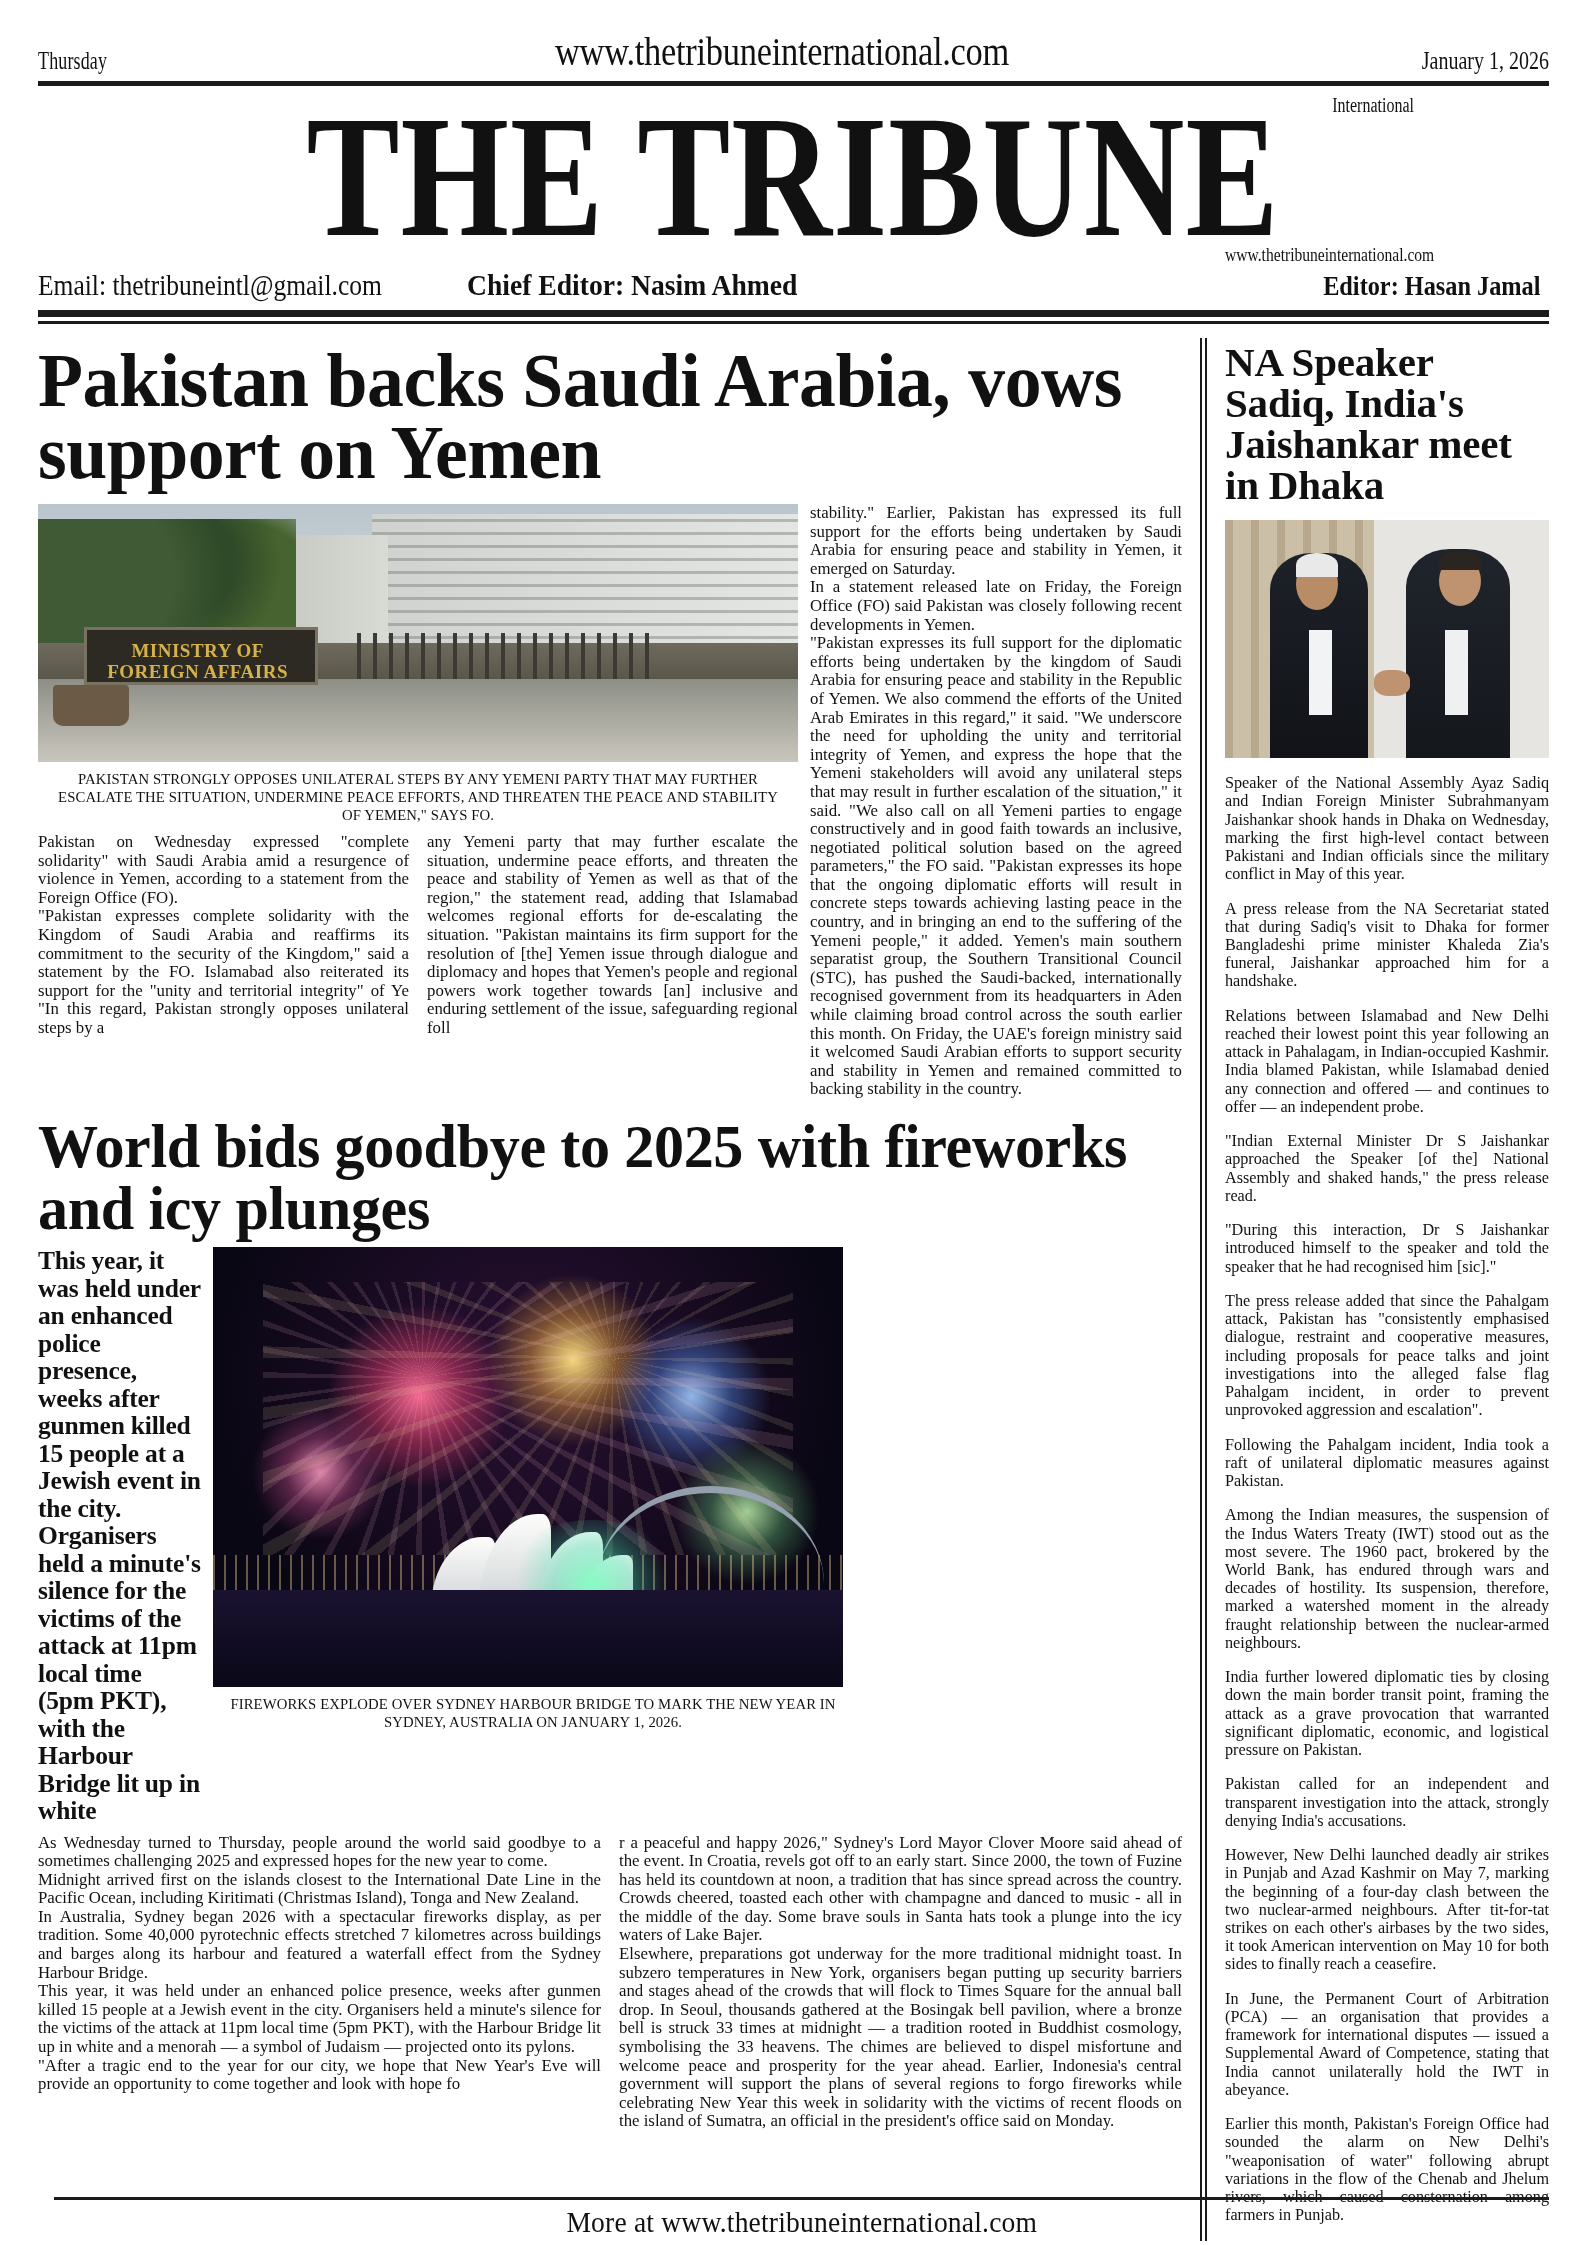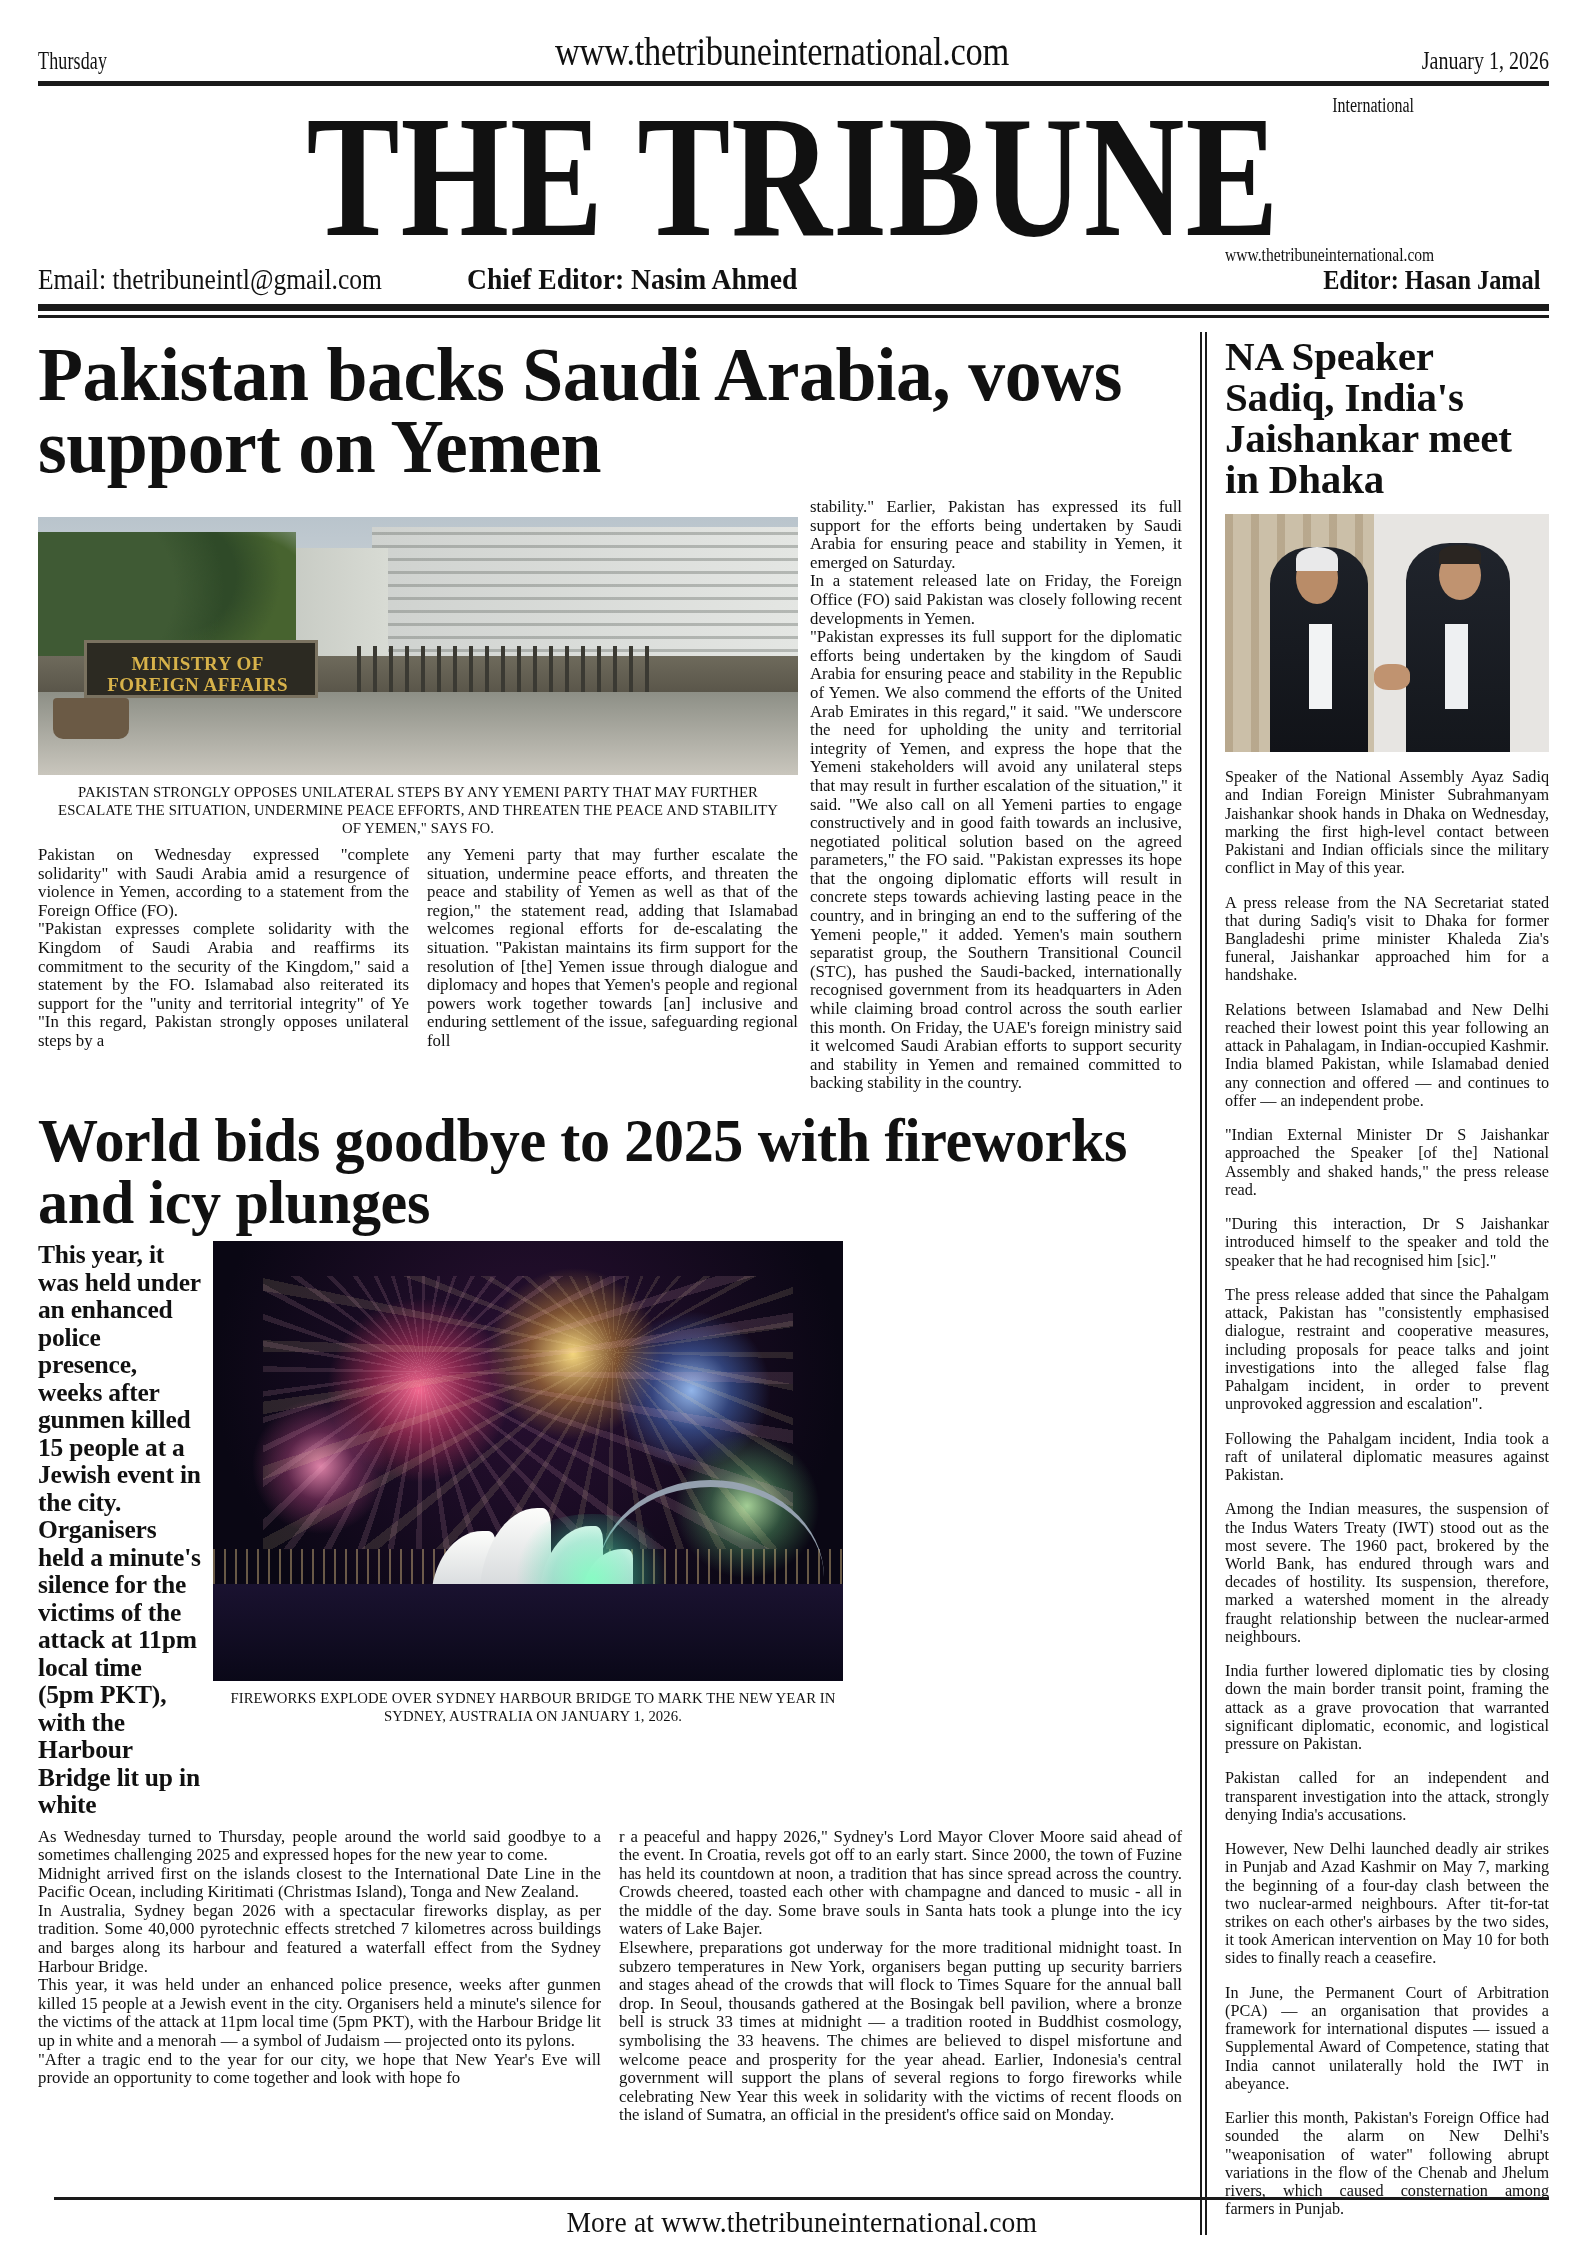--- a/index.html
+++ b/index.html
@@ -92,21 +92,21 @@
     bottom: -22px;
     font-size: 19px;
     transform: scaleX(.82);
     font-weight: 400;
   }
 
   
   .editorrow {
     display: flex;
     align-items: flex-end;
-    margin-top: 18px;
+    margin-top: 24px;
     height: 34px;
     position: relative;
   }
   .editorrow .email {
     font-size: 29px;
     transform: scaleX(.88);
     transform-origin: left;
     white-space: nowrap;
   }
   .editorrow .chief {
@@ -187,21 +187,20 @@
     letter-spacing: -0.2px;
   }
 
   
   .story1 {
     display: flex;
     margin-top: 16px;
   }
   .story1 .photowrap {
     width: 760px;
-    margin-top: 19px;
   }
   .photo-fo {
     width: 760px;
     height: 258px;
     position: relative;
     overflow: hidden;
     background: #7d8a78;
   }
   .photo-fo .sky {
     position: absolute; left: 0; top: 0; width: 100%; height: 46%;

